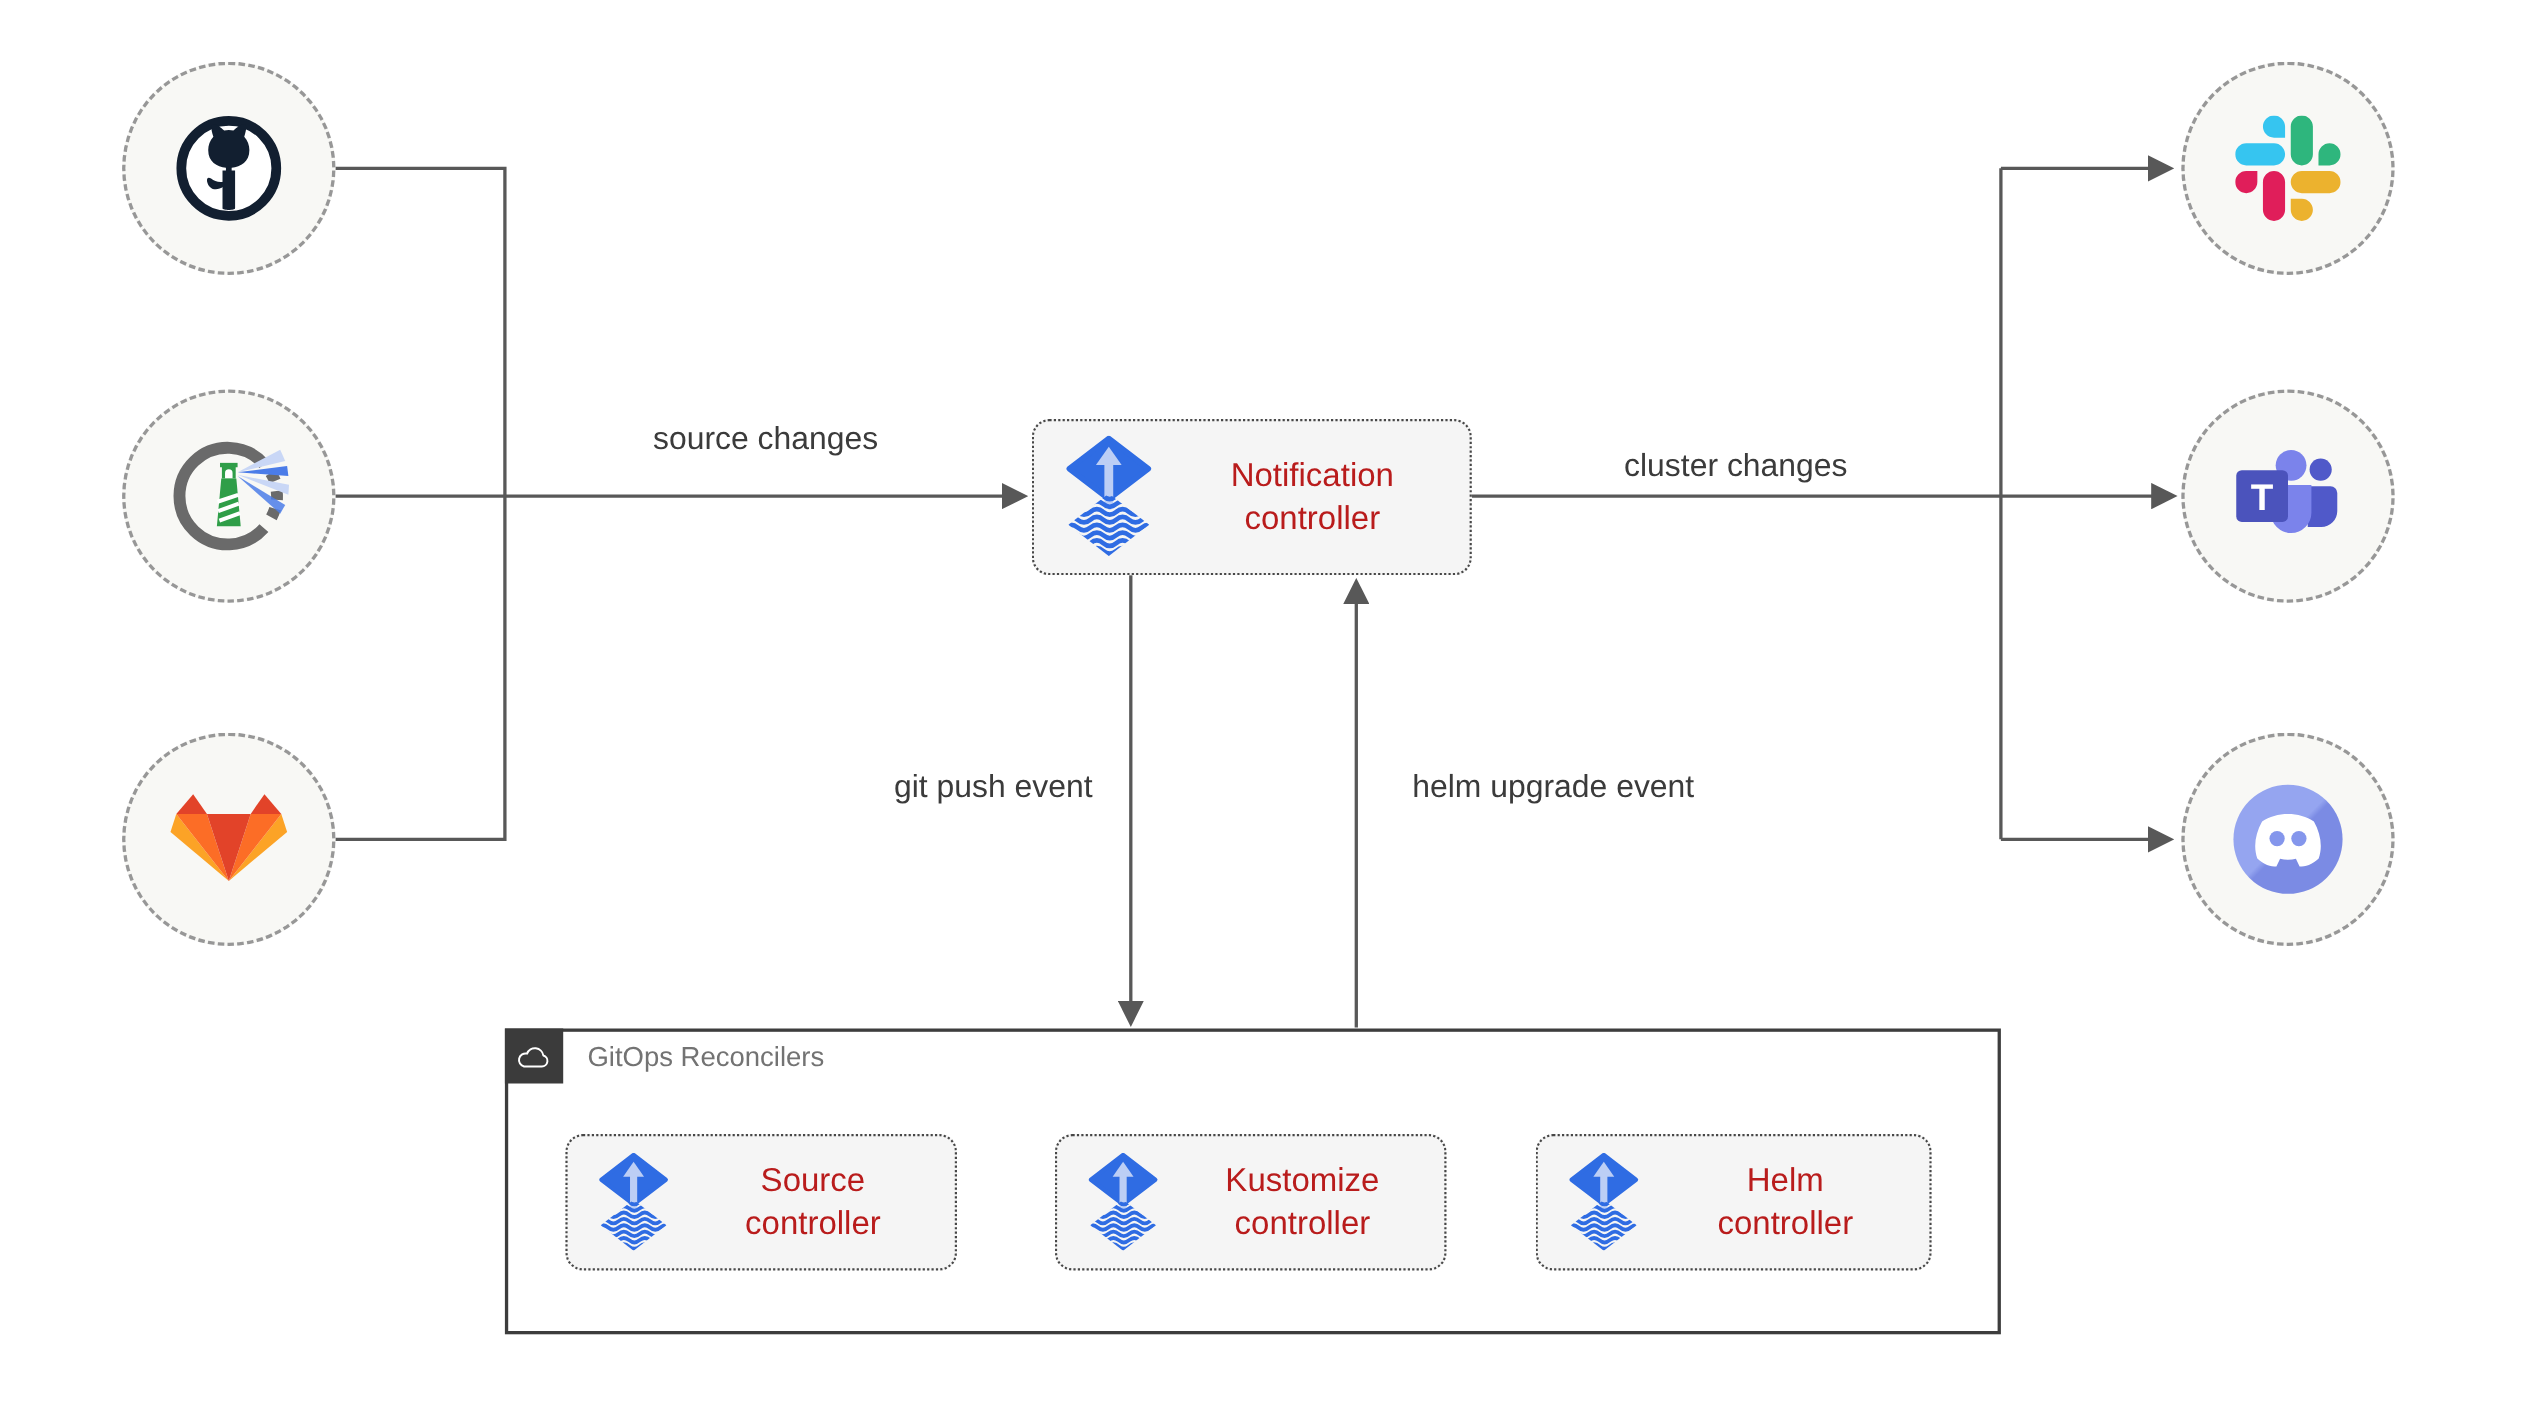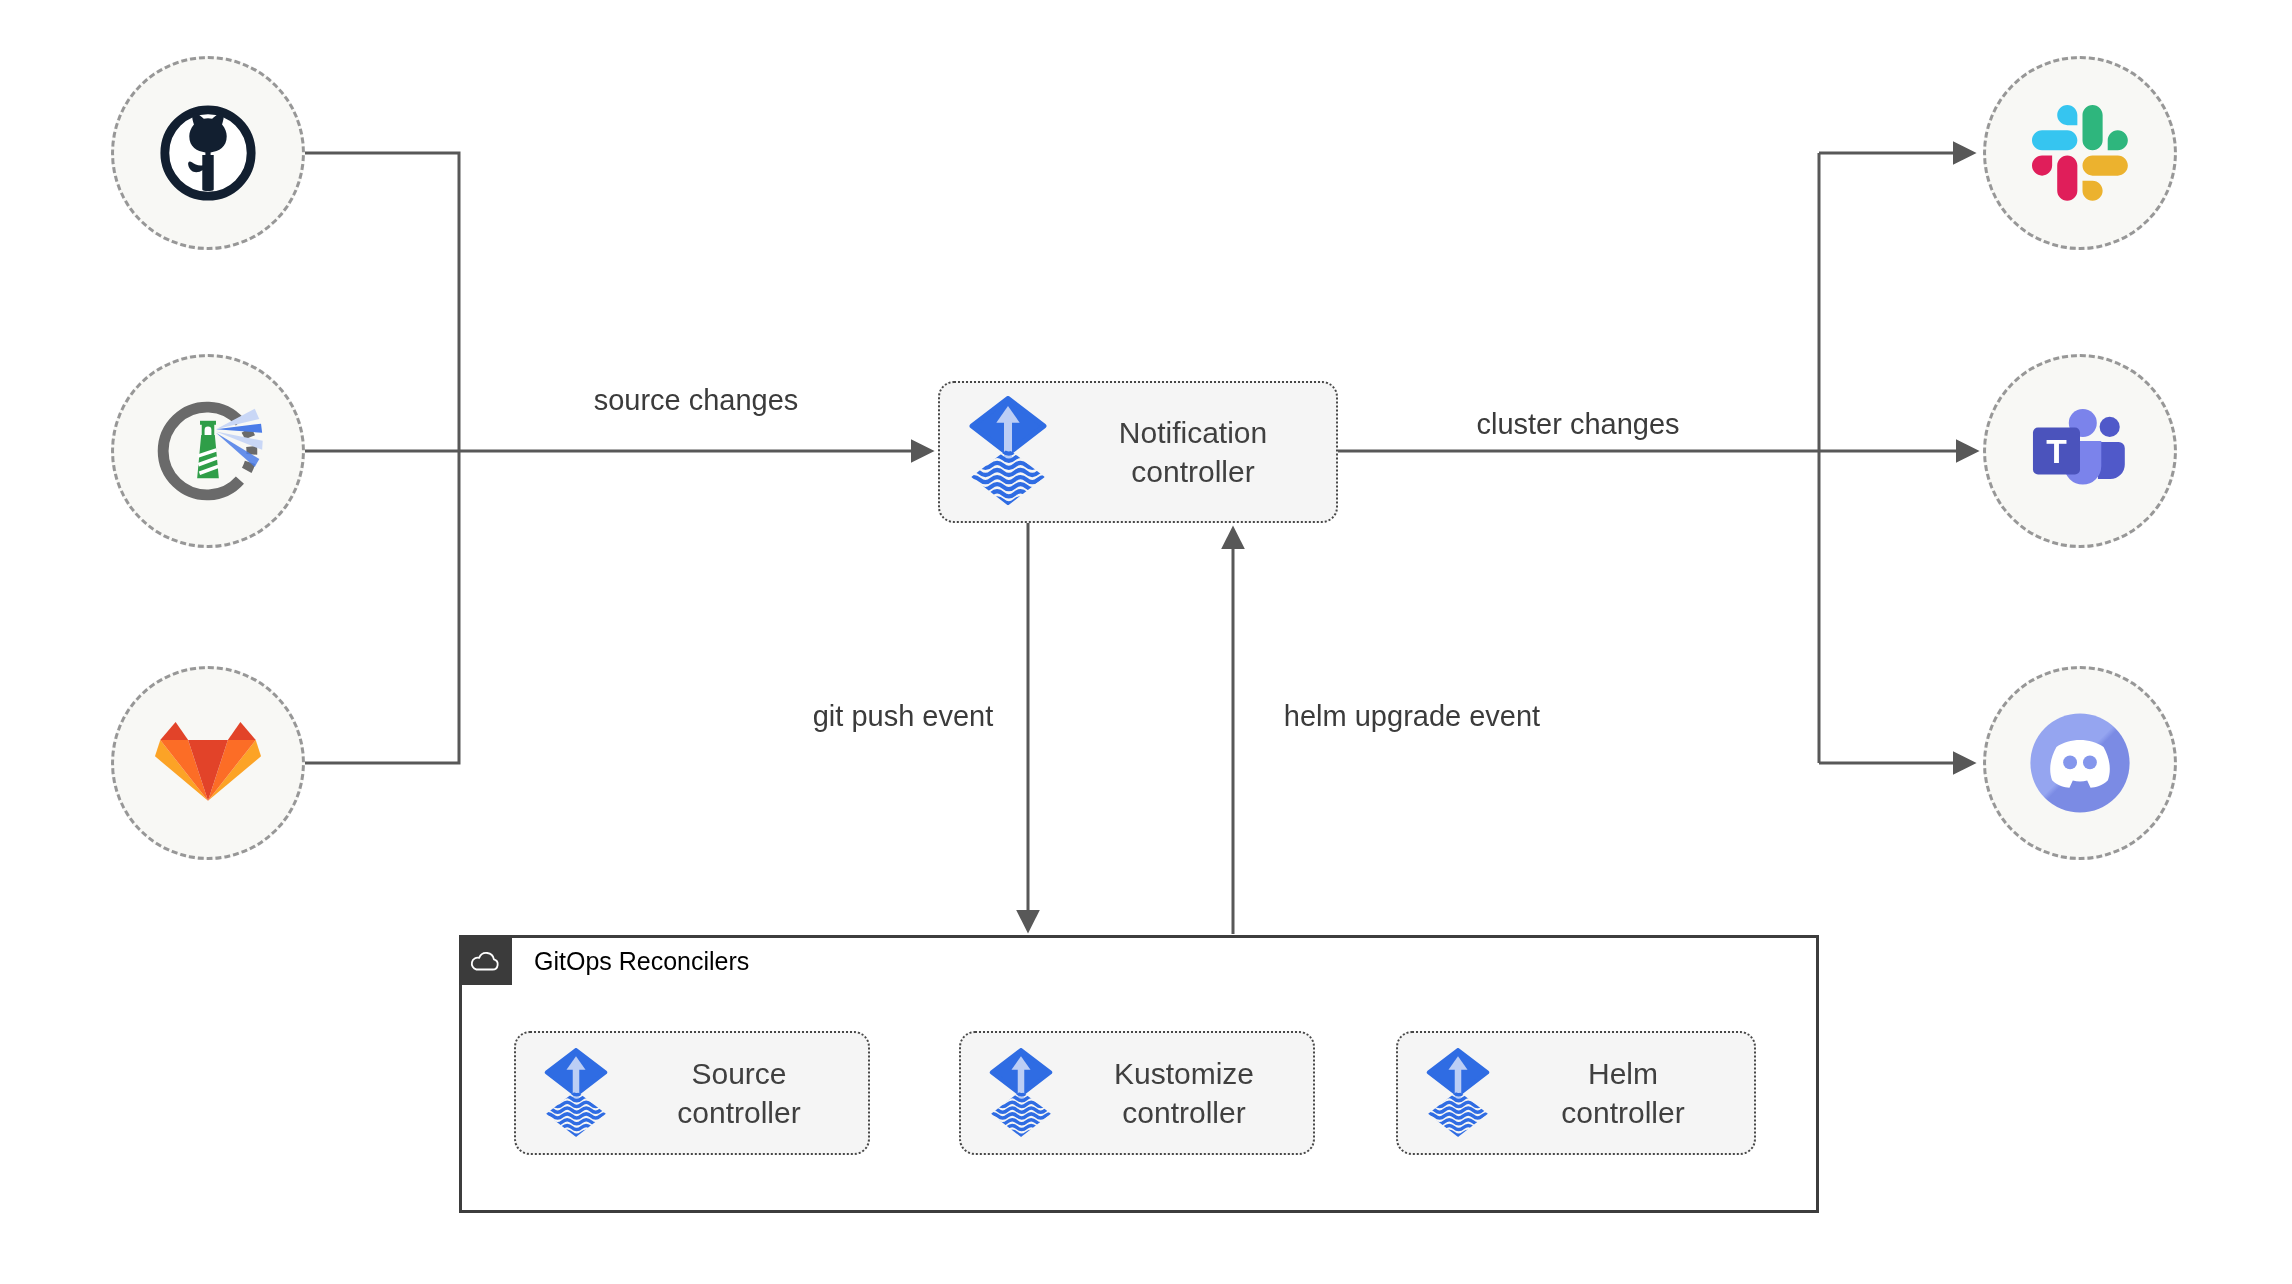--- a/index.html
+++ b/index.html
@@ -4,28 +4,28 @@
 <style>
   html,body{margin:0;padding:0;background:#fff;}
   .canvas{position:relative;width:2292px;height:1284px;background:#ffffff;overflow:hidden;
           font-family:"Liberation Sans",sans-serif;}
   .circle-node{position:absolute;width:194px;height:194px;border-radius:50%;
                border:3px dashed #979797;background:#f8f8f5;box-sizing:border-box;
                display:flex;align-items:center;justify-content:center;}
   .ctrl-box{position:absolute;background:#f5f5f5;border:2.5px dotted #474747;border-radius:16px;
             box-sizing:border-box;display:flex;align-items:center;}
   .ctrl-box .flux{flex:0 0 auto;}
-  .ctrl-label{flex:1 1 auto;text-align:center;font-size:30px;line-height:39px;color:#404040;}
+  .ctrl-label{flex:1 1 auto;text-align:center;font-size:30px;line-height:39px;color:#b91c1c;}
   .edge-label{position:absolute;transform:translate(-50%,-50%);font-size:29px;color:#3b3b3b;
               white-space:nowrap;}
   .gitops{position:absolute;left:459px;top:935px;width:1360px;height:278px;
           border:3px solid #3d3d3d;background:#fff;box-sizing:border-box;}
   .gitops-badge{position:absolute;left:-3px;top:-3px;width:53px;height:50px;background:#3b3b3b;
                 display:flex;align-items:center;justify-content:center;}
-  .gitops-title{position:absolute;left:72px;top:9px;font-size:25px;color:#000000;white-space:nowrap;}
+  .gitops-title{position:absolute;left:72px;top:9px;font-size:25px;color:#737373;white-space:nowrap;}
   svg.wires{position:absolute;left:0;top:0;pointer-events:none;}
   .hidden-defs{position:absolute;width:0;height:0;overflow:hidden;}
 </style>
 </head>
 <body>
 
 <svg class="hidden-defs" aria-hidden="true">
   <defs>
     <clipPath id="flux-wave-clip">
         <polygon points="50,63 94,97 50,131 6,97"></polygon>

